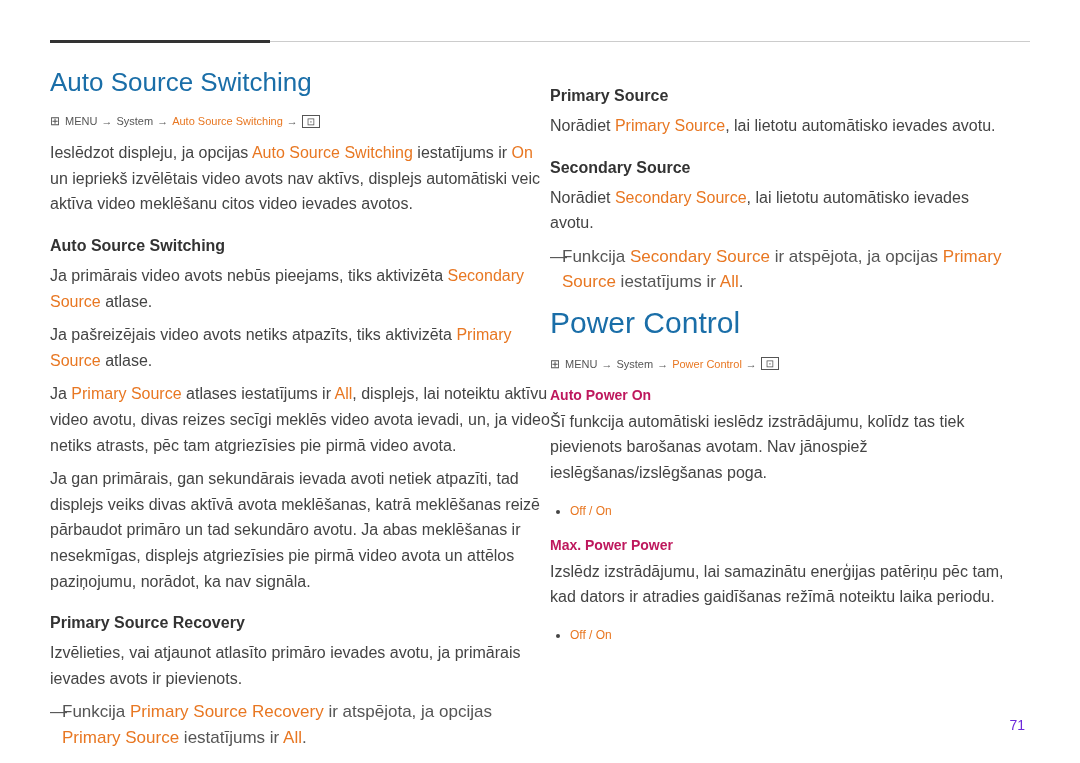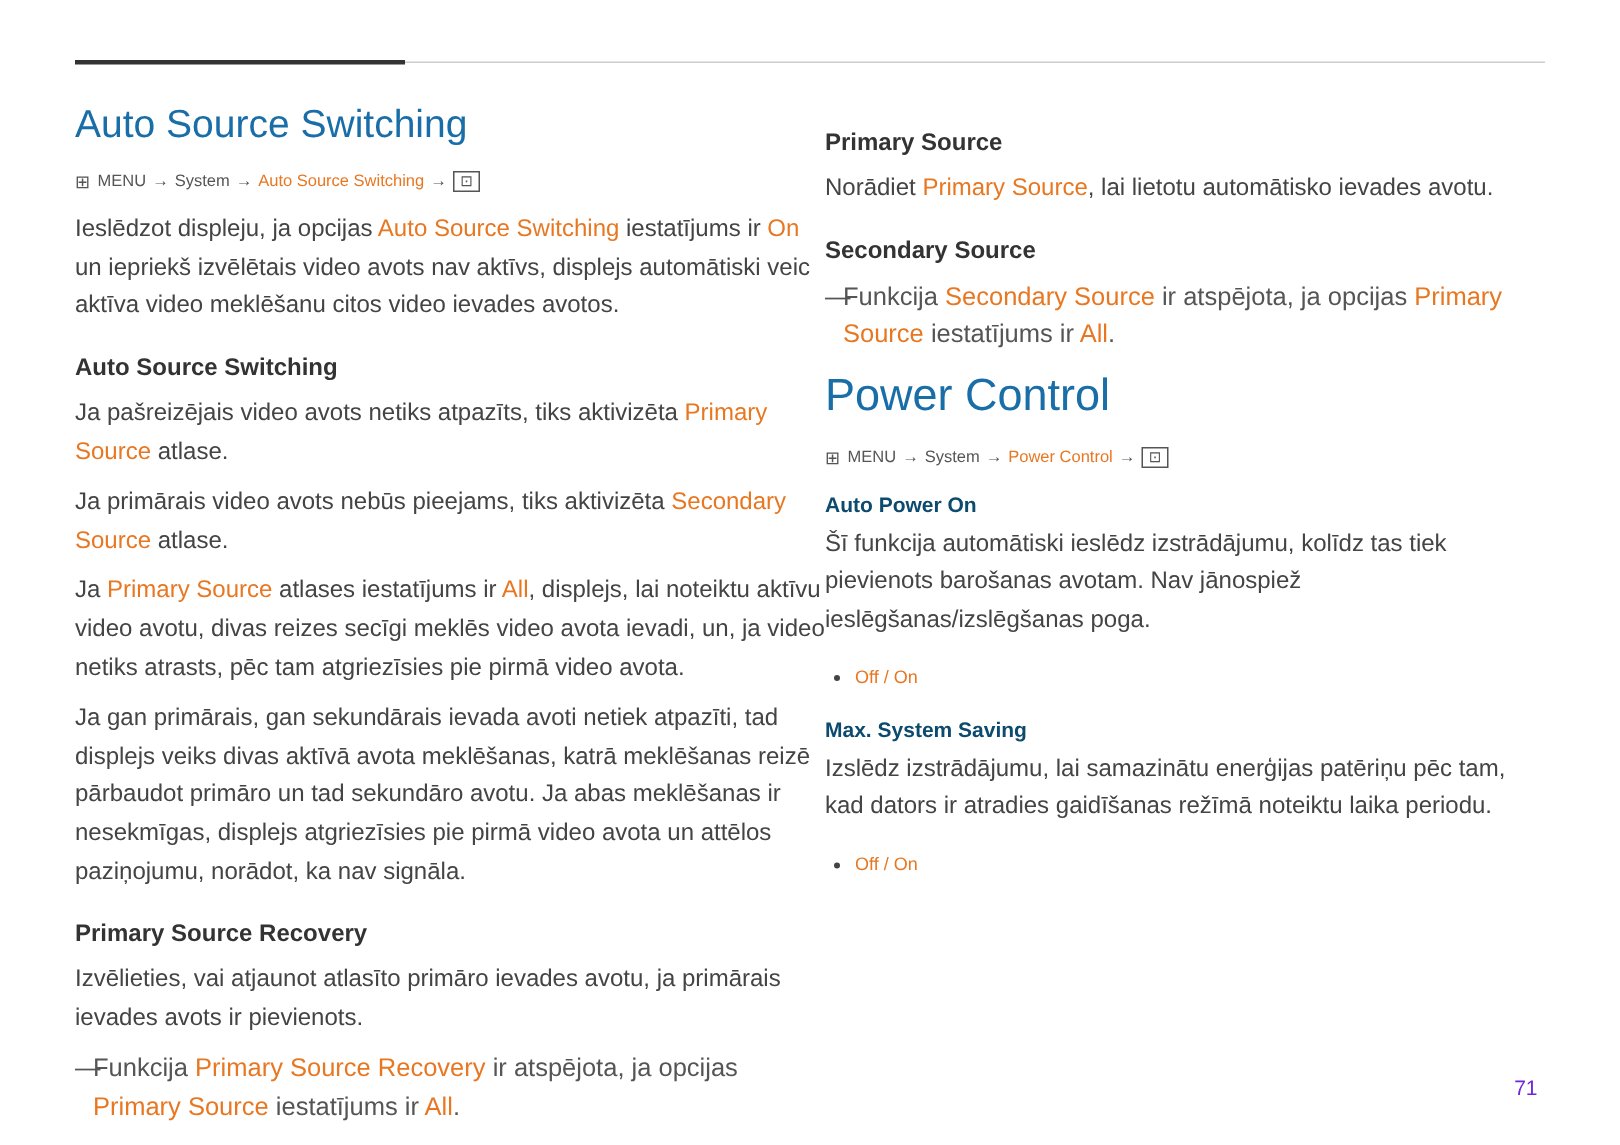--- a/index.html
+++ b/index.html
@@ -69,21 +69,21 @@
     .section-title {
       font-size: 16px;
       font-weight: 600;
       color: #333;
       margin-top: 20px;
       margin-bottom: 8px;
     }
     .sub-section-title {
       font-size: 14px;
       font-weight: 600;
-      color: #0c4a6e;
+      color: #be185d;
       margin-top: 16px;
       margin-bottom: 6px;
     }
     
     .menu-path {
       display: flex;
       align-items: center;
       font-size: 11px;
       color: #555;
       margin-bottom: 12px;
@@ -173,38 +173,39 @@
         <span class="menu-arrow">→</span>
         <span class="highlight-orange">Auto Source Switching</span>
         <span class="menu-arrow">→</span>
         <span class="menu-box">⊡</span>
       </div>
 
       <p class="body-text">Ieslēdzot displeju, ja opcijas <span class="highlight-orange">Auto Source Switching</span> iestatījums ir <span class="highlight-orange">On</span> un iepriekš izvēlētais video avots nav aktīvs, displejs automātiski veic aktīva video meklēšanu citos video ievades avotos.</p>
 
       <h2 class="section-title">Auto Source Switching</h2>
 
+      <p class="body-text">Ja primārais video avots nebūs pieejams, tiks aktivizēta <span class="highlight-orange">Secondary Source</span> atlase.</p>
       <p class="body-text">Ja pašreizējais video avots netiks atpazīts, tiks aktivizēta <span class="highlight-orange">Primary Source</span> atlase.</p>
-      <p class="body-text">Ja primārais video avots nebūs pieejams, tiks aktivizēta <span class="highlight-orange">Secondary Source</span> atlase.</p>
       <p class="body-text">Ja <span class="highlight-orange">Primary Source</span> atlases iestatījums ir <span class="highlight-orange">All</span>, displejs, lai noteiktu aktīvu video avotu, divas reizes secīgi meklēs video avota ievadi, un, ja video netiks atrasts, pēc tam atgriezīsies pie pirmā video avota.</p>
       <p class="body-text">Ja gan primārais, gan sekundārais ievada avoti netiek atpazīti, tad displejs veiks divas aktīvā avota meklēšanas, katrā meklēšanas reizē pārbaudot primāro un tad sekundāro avotu. Ja abas meklēšanas ir nesekmīgas, displejs atgriezīsies pie pirmā video avota un attēlos paziņojumu, norādot, ka nav signāla.</p>
 
       <h2 class="section-title">Primary Source Recovery</h2>
 
       <p class="body-text">Izvēlieties, vai atjaunot atlasīto primāro ievades avotu, ja primārais ievades avots ir pievienots.</p>
       <p class="note-text">Funkcija <span class="highlight-orange">Primary Source Recovery</span> ir atspējota, ja opcijas <span class="highlight-orange">Primary Source</span> iestatījums ir <span class="highlight-orange">All</span>.</p>
 
     </div>
 
     <div class="col-right">
 
       <h2 class="section-title">Primary Source</h2>
       <p class="body-text">Norādiet <span class="highlight-orange">Primary Source</span>, lai lietotu automātisko ievades avotu.</p>
 
       <h2 class="section-title">Secondary Source</h2>
+      <p class="body-text">Norādiet <span class="highlight-orange">Secondary Source</span>, lai lietotu automātisko ievades avotu.</p>
       <p class="note-text">Funkcija <span class="highlight-orange">Secondary Source</span> ir atspējota, ja opcijas <span class="highlight-orange">Primary Source</span> iestatījums ir <span class="highlight-orange">All</span>.</p>
 
       <h1 class="power-control-title">Power Control</h1>
 
       <div class="menu-path">
         <span class="menu-icon">⊞</span>
         <span>MENU</span>
         <span class="menu-arrow">→</span>
         <span>System</span>
         <span class="menu-arrow">→</span>
@@ -212,21 +213,21 @@
         <span class="menu-arrow">→</span>
         <span class="menu-box">⊡</span>
       </div>
 
       <h2 class="sub-section-title">Auto Power On</h2>
       <p class="body-text">Šī funkcija automātiski ieslēdz izstrādājumu, kolīdz tas tiek pievienots barošanas avotam. Nav jānospiež ieslēgšanas/izslēgšanas poga.</p>
       <ul class="bullet-list">
         <li><span class="highlight-orange">Off / On</span></li>
       </ul>
 
-      <h2 class="sub-section-title">Max. System Saving</h2>
+      <h2 class="sub-section-title">Max. Power Power</h2>
       <p class="body-text">Izslēdz izstrādājumu, lai samazinātu enerģijas patēriņu pēc tam, kad dators ir atradies gaidīšanas režīmā noteiktu laika periodu.</p>
       <ul class="bullet-list">
         <li><span class="highlight-orange">Off / On</span></li>
       </ul>
 
     </div>
   </div>
 
   <div class="page-number">71</div>
 </div>

